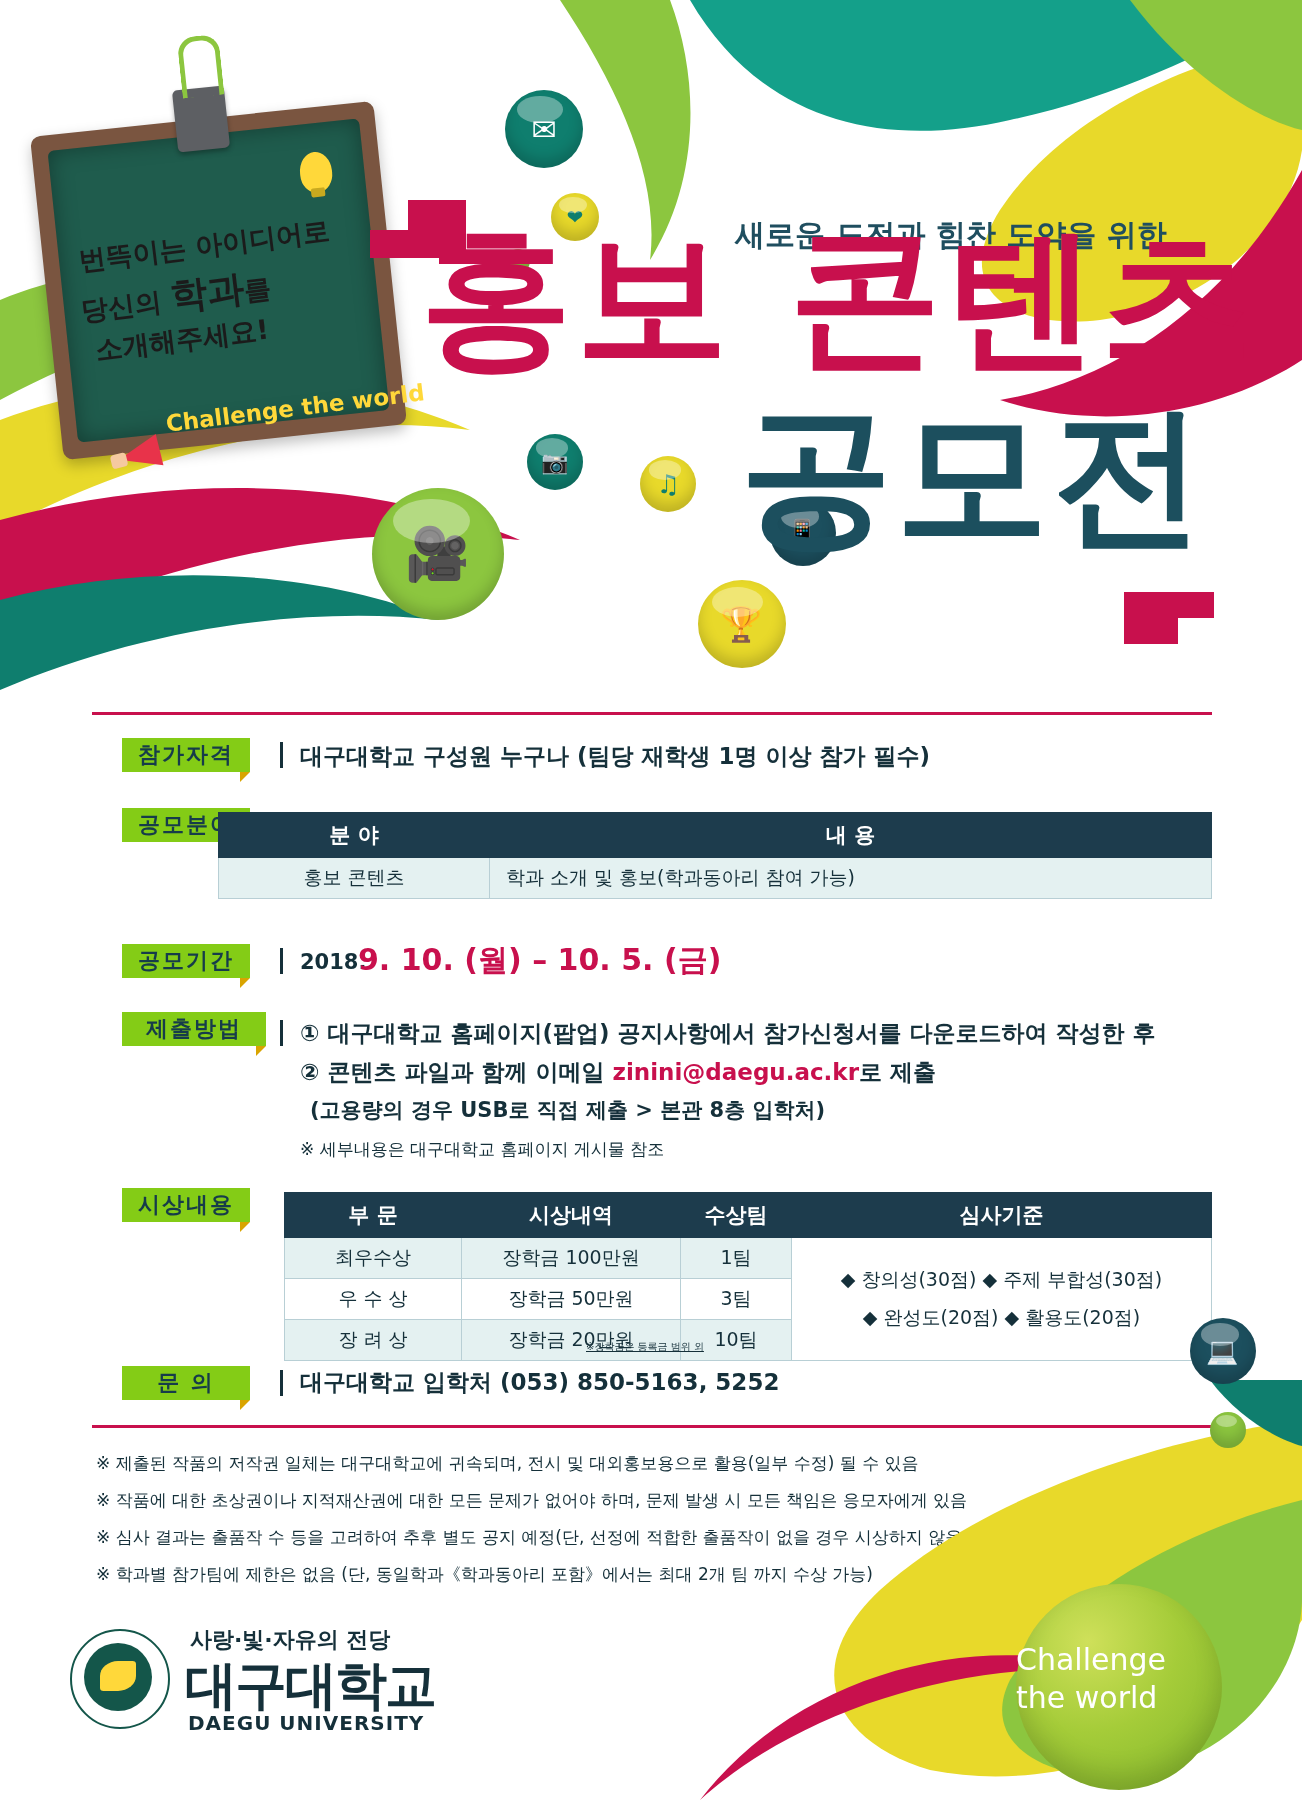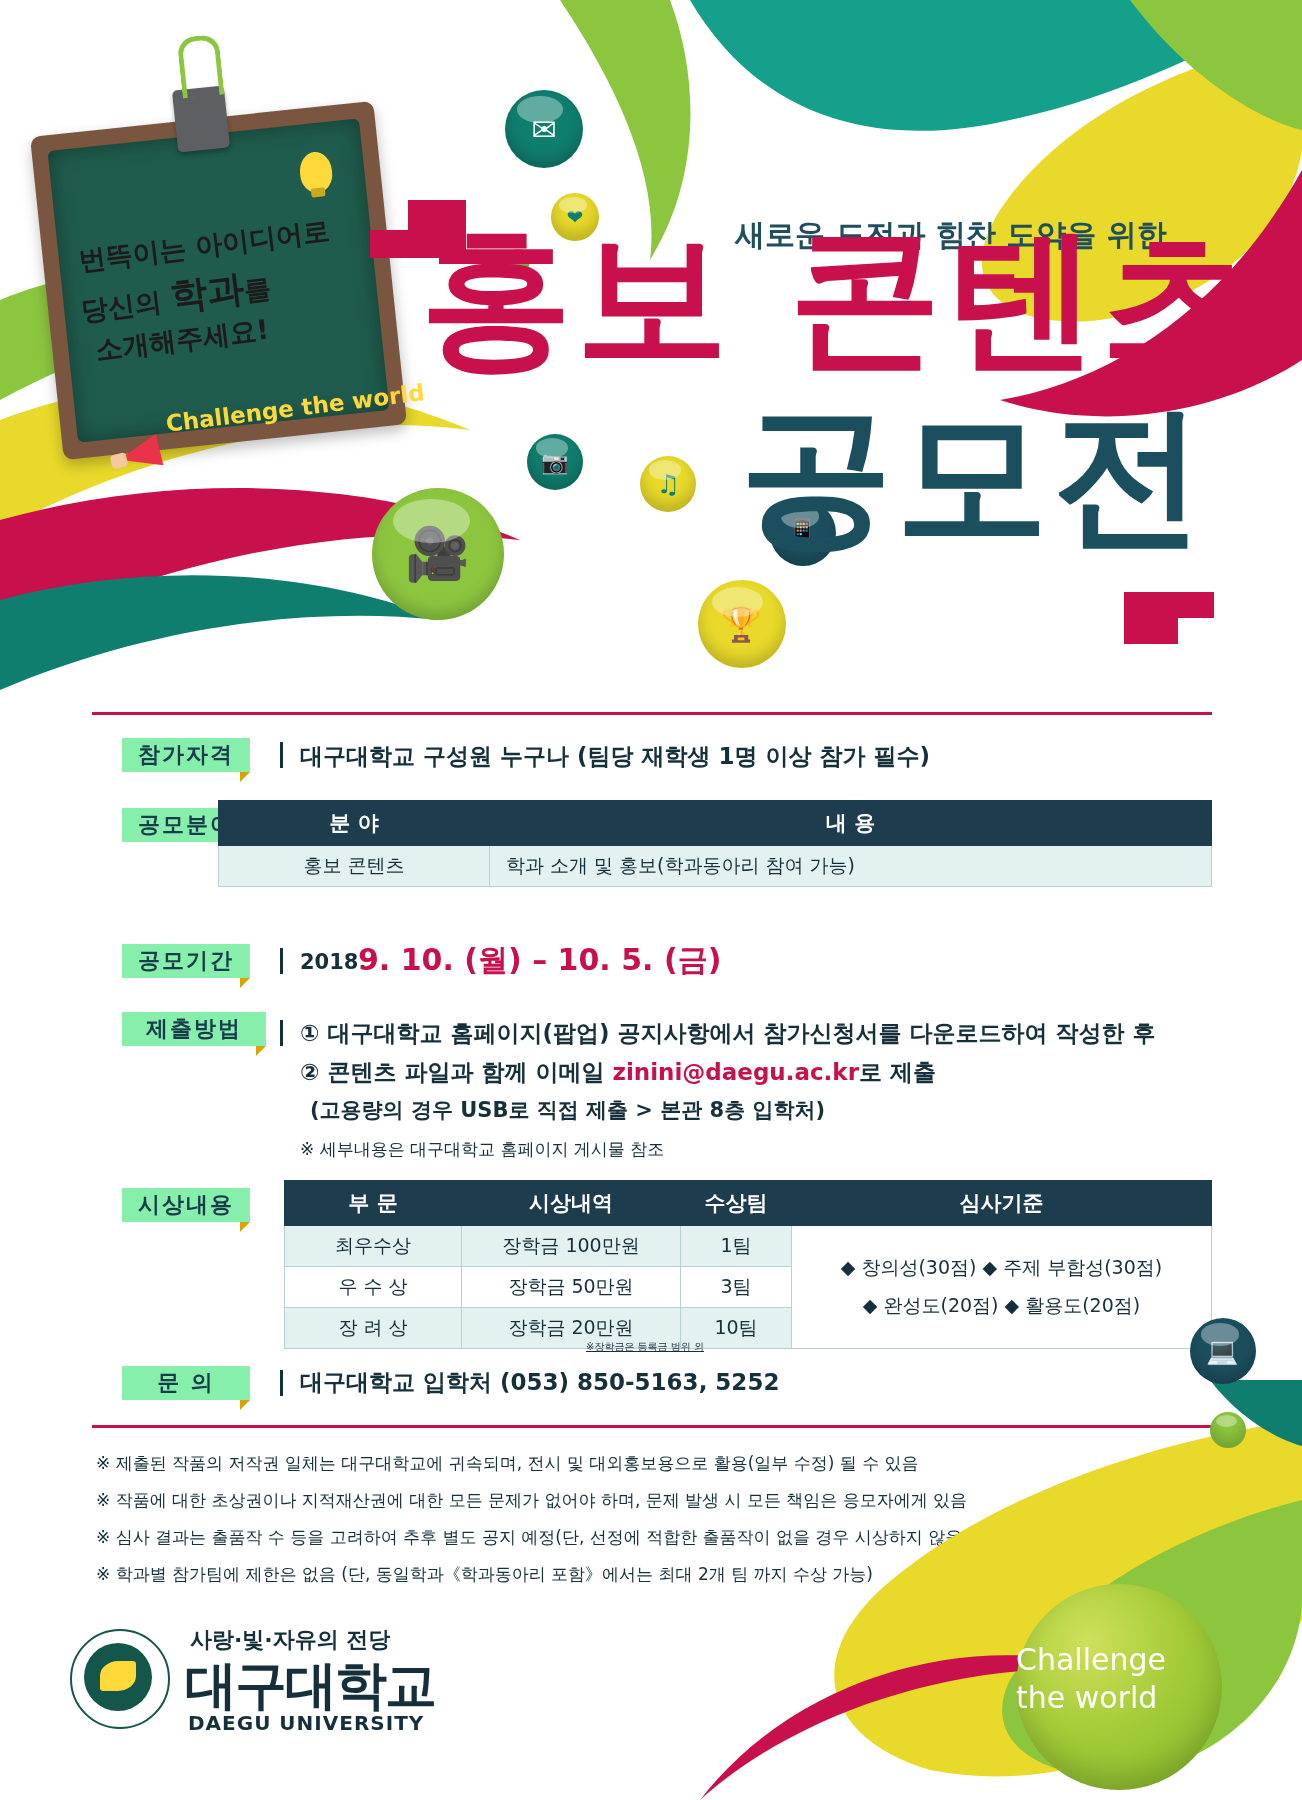--- a/index.html
+++ b/index.html
@@ -65,32 +65,32 @@
     content:"";position:absolute;left:16%;top:8%;width:58%;height:34%;
     background:rgba(255,255,255,.35);border-radius:50%;
   }
   .gicon .gl{position:absolute;left:0;top:0;width:100%;height:100%;display:flex;align-items:center;justify-content:center;color:#fff;}
 
   
   .rule{position:absolute;left:92px;width:1120px;height:3px;background:#c8104d;}
 
   
   .tag{
-    position:absolute;height:34px;min-width:118px;background:#86efac;
+    position:absolute;height:34px;min-width:118px;background:#84cc16;
     color:#163c4a;font-weight:bold;font-size:22px;letter-spacing:2px;
     display:flex;align-items:center;justify-content:center;
   }
   .tag:after{
     content:"";position:absolute;right:-0px;bottom:-10px;border-left:10px solid #d9a400;border-bottom:10px solid transparent;
   }
   .rowtext{position:absolute;font-size:23px;color:#15303a;font-weight:bold;white-space:nowrap;}
   .bar{position:absolute;width:3px;height:26px;background:#15303a;}
 
   
-  table{border-collapse:collapse;position:absolute;}
+  table{border-collapse:collapse;position:absolute;margin-top:12px;}
   th{background:#1d3c4d;color:#fff;font-size:21px;font-weight:bold;padding:8px 0;border:1px solid #1d3c4d;}
   td{font-size:19px;text-align:center;padding:7px 0;border:1px solid #b8cfd5;color:#15303a;}
   .tint td{background:#e4f1f1;}
   .lft{text-align:left;padding-left:16px;}
 
   .note{position:absolute;font-size:17px;color:#15303a;}
   .small-note{position:absolute;font-size:10px;color:#15303a;text-decoration:underline;}
 
   .footnotes{position:absolute;left:96px;top:1452px;}
   .footnotes div{font-size:17px;color:#15303a;margin-bottom:14px;white-space:nowrap;}

